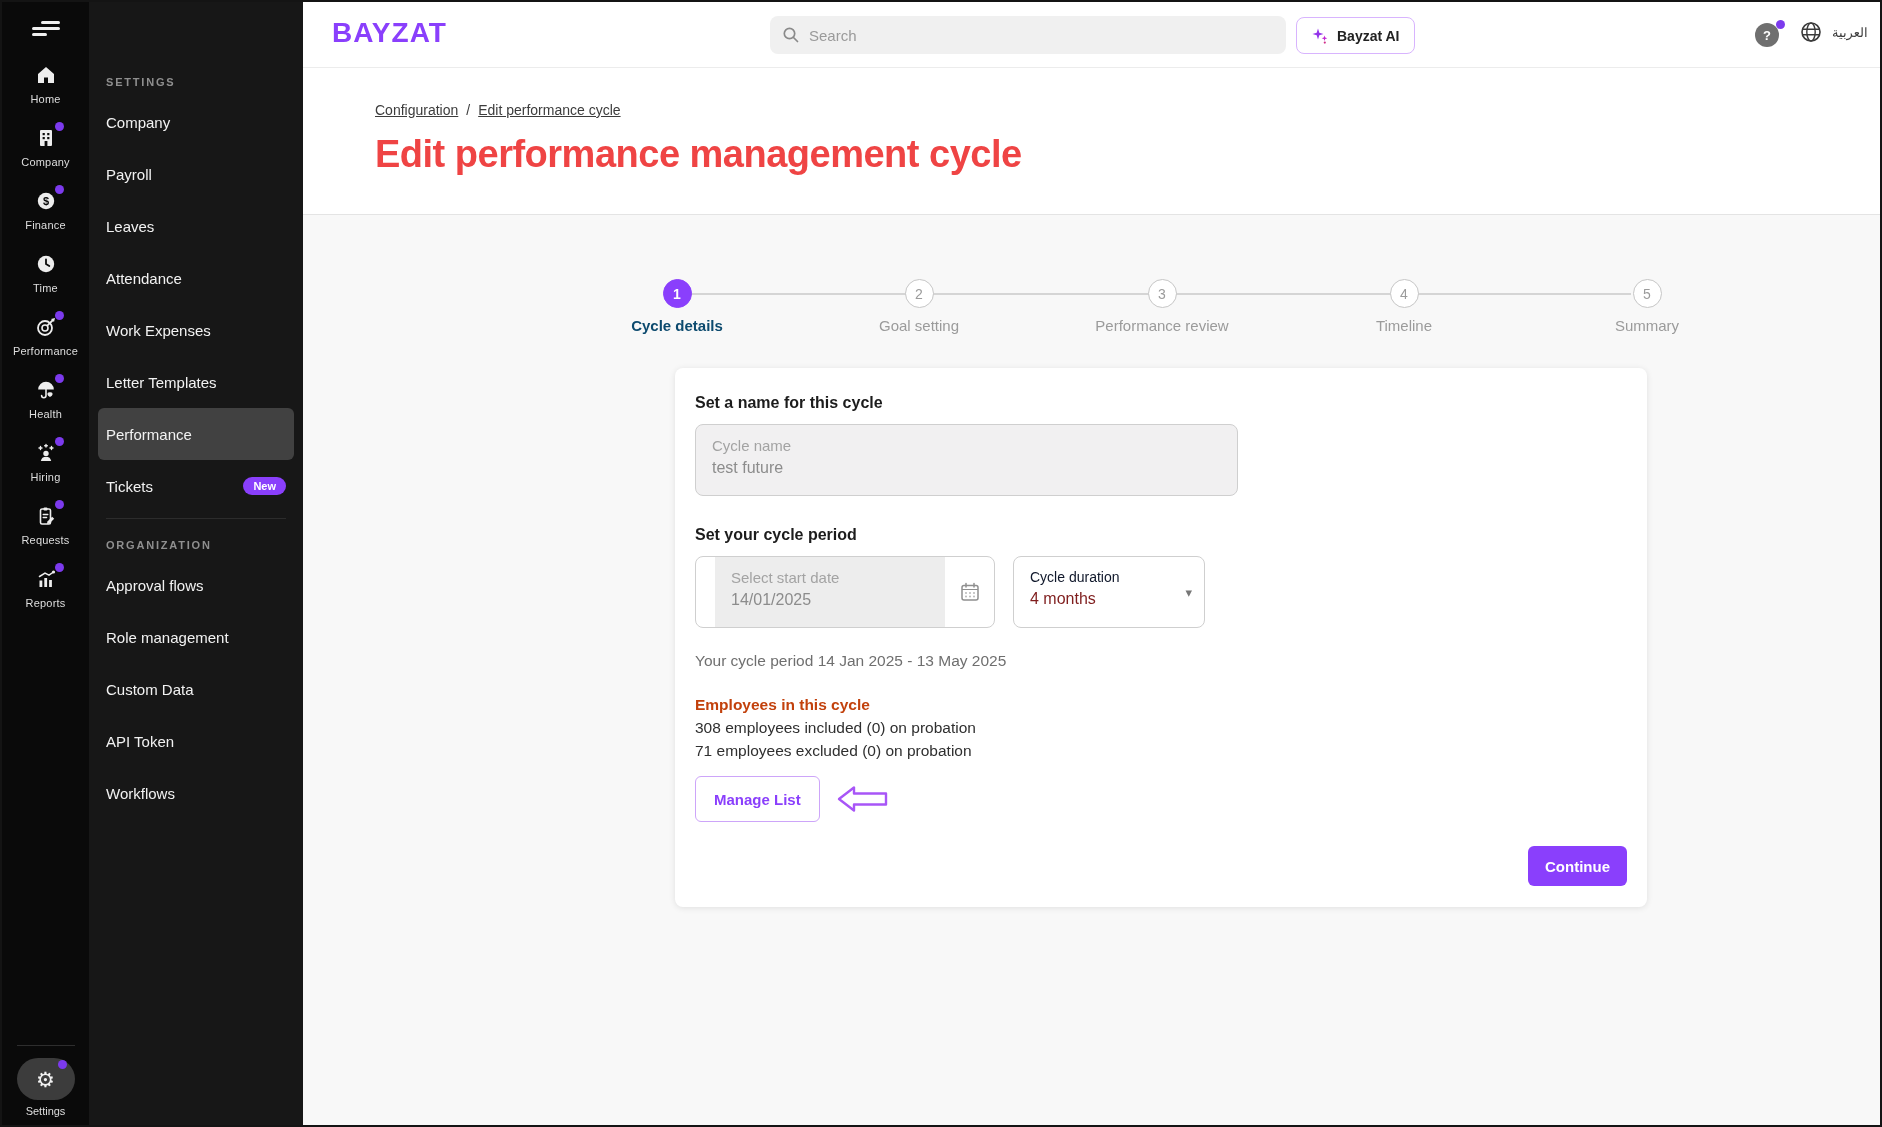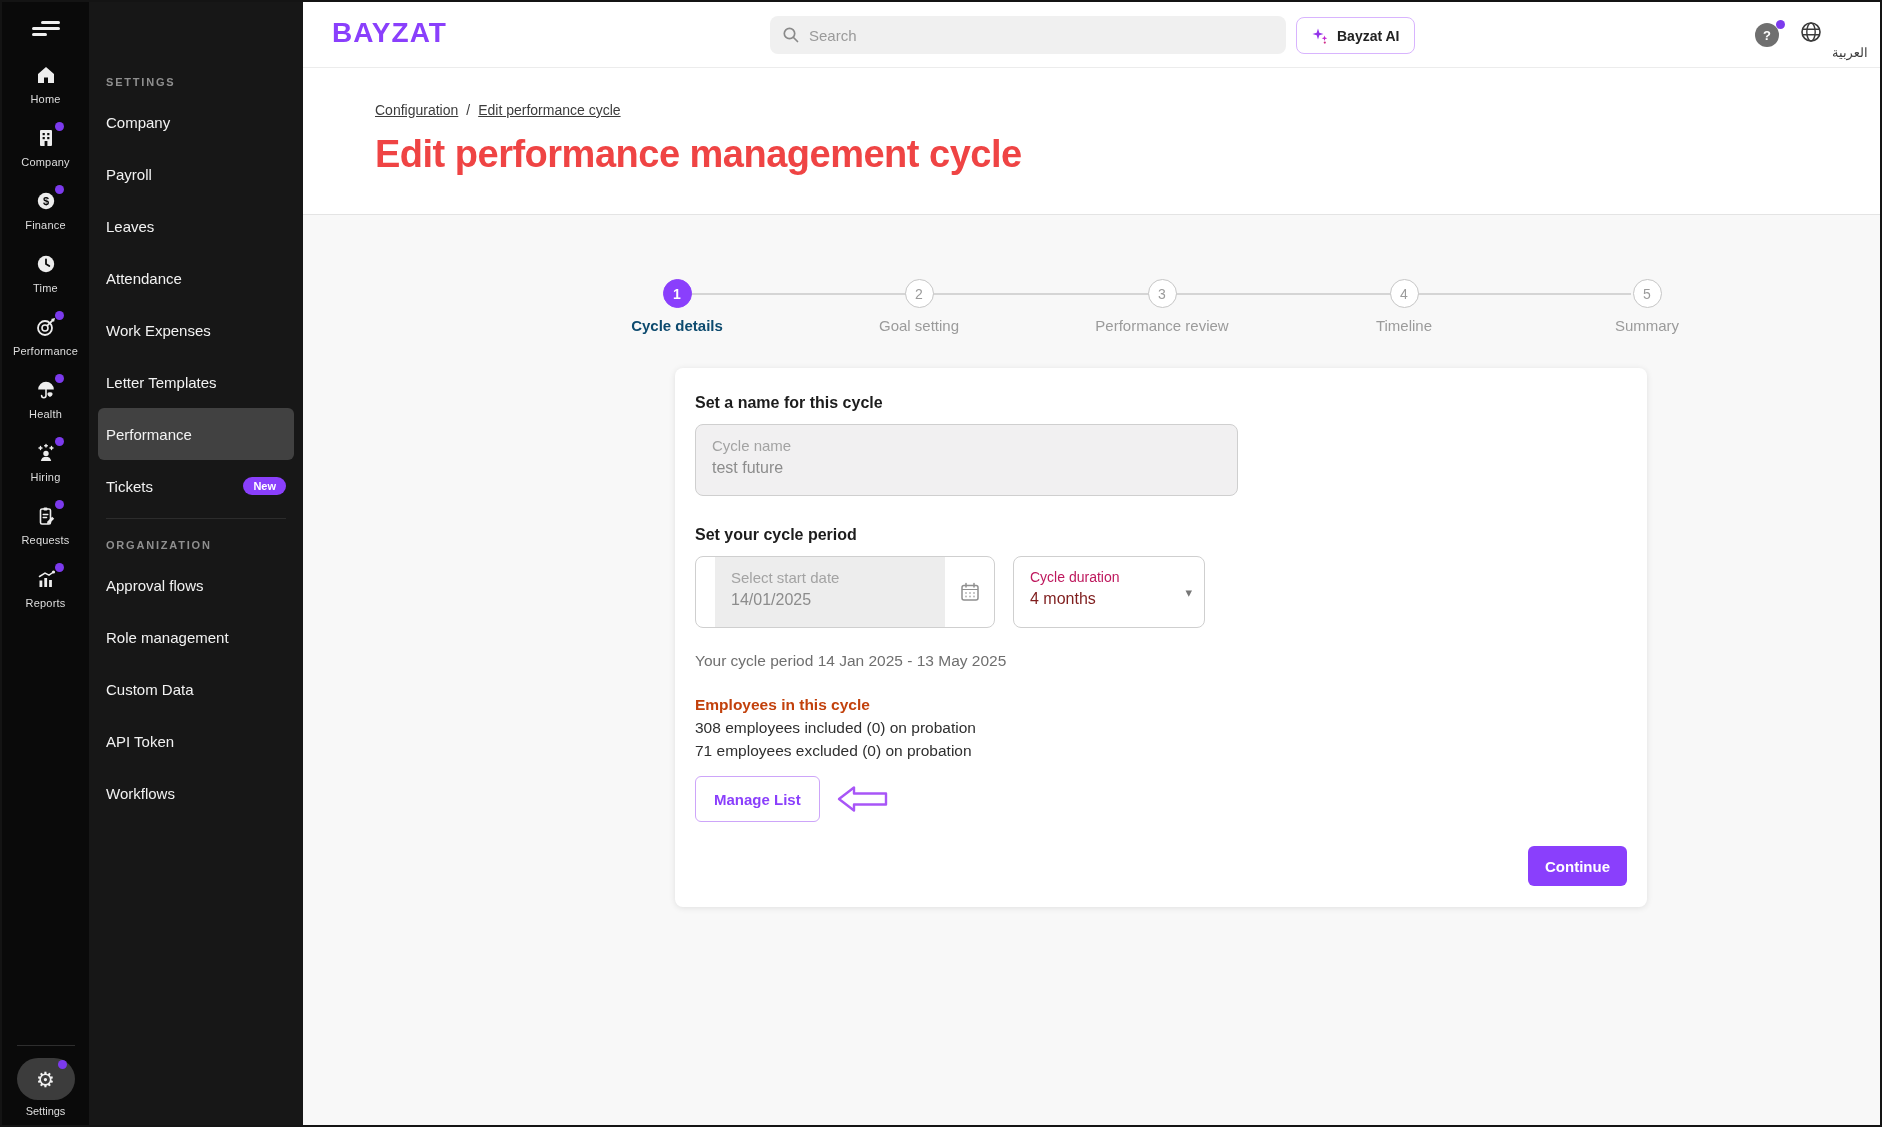--- a/index.html
+++ b/index.html
@@ -38,21 +38,21 @@
   .main { flex:1; display:flex; flex-direction:column; background:#f8f8f8; min-width:0; }
   .topbar { height:66px; background:#fff; border-bottom:1px solid #ececec; position:relative; flex-shrink:0; }
   .logo { position:absolute; left:29px; top:15px; font-size:28px; font-weight:800; color:#8a3ffc; letter-spacing:1px; cursor:pointer; }
   .search { position:absolute; left:467px; top:14px; width:516px; height:38px; background:#f0f0f0; border-radius:8px; display:flex; align-items:center; padding-left:12px; gap:9px; }
   .search input { border:none; background:transparent; outline:none; font-size:15px; color:#be185d; width:440px; font-family:"Liberation Sans",sans-serif; }
   .search input::placeholder { color:#9a9a9a; }
   .ai-btn { position:absolute; left:993px; top:15px; height:37px; padding:0 14px; background:#fff; border:1px solid #d8b4fe; border-radius:8px; display:flex; align-items:center; gap:8px; font-size:14px; font-weight:700; color:#222; cursor:pointer; }
   .help-circle { position:absolute; left:1452px; top:21px; width:24px; height:24px; border-radius:50%; background:#6f6f6f; color:#fff; font-size:13px; font-weight:700; display:flex; align-items:center; justify-content:center; cursor:pointer; }
   .help-circle .dot { top:-3px; right:-6px; }
   .globe-wrap { position:absolute; left:1496px; top:18px; cursor:pointer; }
-  .lang { position:absolute; left:1529px; top:43px; font-size:13px; color:#3d3d3d; cursor:pointer; }
+  .lang { position:absolute; left:1529px; top:23px; font-size:13px; color:#3d3d3d; cursor:pointer; }
 
   .page-header { background:#fff; border-bottom:1px solid #e4e4e4; height:147px; padding:34px 0 0 72px; flex-shrink:0; }
   .breadcrumb { font-size:14px; color:#3c3c3c; display:flex; gap:8px; align-items:center; }
   .breadcrumb a { color:#3c3c3c; text-decoration:underline; cursor:pointer; }
   .page-title { margin-top:15px; font-size:38px; font-weight:700; color:#ef4444; letter-spacing:-.5px; }
 
   .content { flex:1; position:relative; }
 
   
   .stepper { position:absolute; left:372px; top:64px; width:972px; height:60px; }
@@ -68,21 +68,21 @@
   .sec-heading { font-size:16px; font-weight:700; color:#1c1c1c; }
   .name-input { margin-top:12px; width:543px; height:72px; background:#f1f0f1; border:1px solid #cfcfcf; border-radius:8px; padding:12px 16px; display:flex; flex-direction:column; gap:5px; }
   .fld-label { font-size:15px; color:#a3a3a3; }
   .fld-value { font-size:16px; color:#8c8c8c; }
   .mt30 { margin-top:30px; }
   .period-row { margin-top:12px; display:flex; gap:18px; }
   .date-field { width:300px; height:72px; border:1px solid #cfcfcf; border-radius:8px; background:#fff; display:flex; overflow:hidden; cursor:pointer;padding-left:19px; }
   .date-left { width:230px; background:#ededed; padding:12px 16px; display:flex; flex-direction:column; gap:5px; }
   .date-right { flex:1; display:flex; align-items:center; justify-content:center; }
   .duration-field { width:192px; height:72px; border:1px solid #cfcfcf; border-radius:8px; background:#fff; padding:12px 16px; display:flex; flex-direction:column; gap:5px; position:relative; cursor:pointer; }
-  .duration-field .fld-label { color:#be185d; font-size:14px; }
+  .duration-field .fld-label { color:#0f172a; font-size:14px; }
   .duration-field .fld-value { color:#7f1d1d; }
   .caret { position:absolute; right:12px; top:28px; color:#777; font-size:13px; }
   .period-summary { margin-top:24px; font-size:15.5px; color:#6f6f6f; }
   .emp-heading { margin-top:26px; font-size:15.5px; font-weight:700; color:#c2410c; }
   .emp-line { margin-top:5px; font-size:15.5px; color:#2f2f2f; }
   .manage-row { margin-top:16px; display:flex; align-items:center; gap:15px; }
   .manage-btn { height:46px; padding:0 18px; background:#fff; border:1.5px solid #cda5f9; border-radius:6px; color:#8a3ffc; font-size:15px; font-weight:600; font-family:"Liberation Sans",sans-serif; cursor:pointer; }
   .continue-row { display:flex; justify-content:flex-end; margin-top:24px; }
   .continue-btn { width:99px; height:40px; background:#8a3ffc; border:none; border-radius:6px; color:#fff; font-size:15px; font-weight:700; font-family:"Liberation Sans",sans-serif; cursor:pointer; }
 </style>

